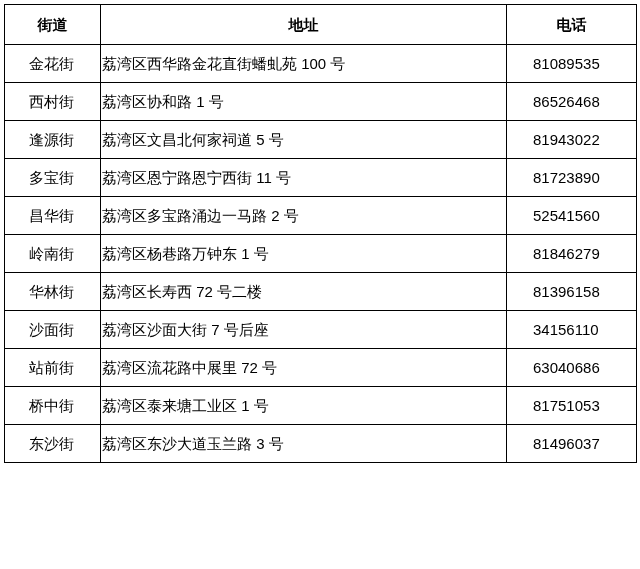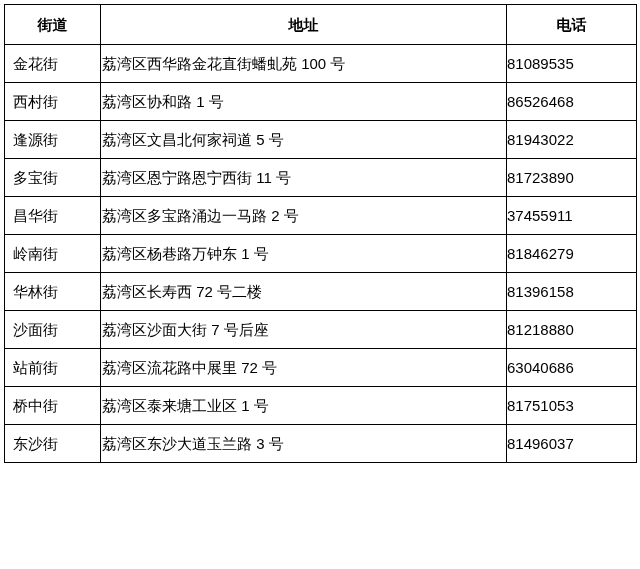--- a/index.html
+++ b/index.html
@@ -41,28 +41,28 @@
     text-align: center;
     height: 40px;
     font-size: 15px;
   }
   col.col-street { width: 96px; }
   col.col-address { width: 406px; }
   col.col-phone { width: 130px; }
 
   td.street-cell {
     text-align: left;
-    padding-left: 8px;
+    padding-left: 24px;
   }
   td.address-cell {
     text-align: left;
   }
   td.phone-cell {
     text-align: left;
-    padding-left: 0;
+    padding-left: 26px;
     margin-left: 43px;
   }
 </style>
 </head>
 <body>
 
 <div class="sheet">
   <table class="street-table">
     <colgroup>
       <col class="col-street">
@@ -93,36 +93,36 @@
         <td class="phone-cell">81943022</td>
       </tr>
       <tr>
         <td class="street-cell">多宝街</td>
         <td class="address-cell">荔湾区恩宁路恩宁西街 11 号</td>
         <td class="phone-cell">81723890</td>
       </tr>
       <tr>
         <td class="street-cell">昌华街</td>
         <td class="address-cell">荔湾区多宝路涌边一马路 2 号</td>
-        <td class="phone-cell">37455911</td>
+        <td class="phone-cell">52541560</td>
       </tr>
       <tr>
         <td class="street-cell">岭南街</td>
         <td class="address-cell">荔湾区杨巷路万钟东 1 号</td>
         <td class="phone-cell">81846279</td>
       </tr>
       <tr>
         <td class="street-cell">华林街</td>
         <td class="address-cell">荔湾区长寿西 72 号二楼</td>
         <td class="phone-cell">81396158</td>
       </tr>
       <tr>
         <td class="street-cell">沙面街</td>
         <td class="address-cell">荔湾区沙面大街 7 号后座</td>
-        <td class="phone-cell">81218880</td>
+        <td class="phone-cell">34156110</td>
       </tr>
       <tr>
         <td class="street-cell">站前街</td>
         <td class="address-cell">荔湾区流花路中展里 72 号</td>
         <td class="phone-cell">63040686</td>
       </tr>
       <tr>
         <td class="street-cell">桥中街</td>
         <td class="address-cell">荔湾区泰来塘工业区 1 号</td>
         <td class="phone-cell">81751053</td>

